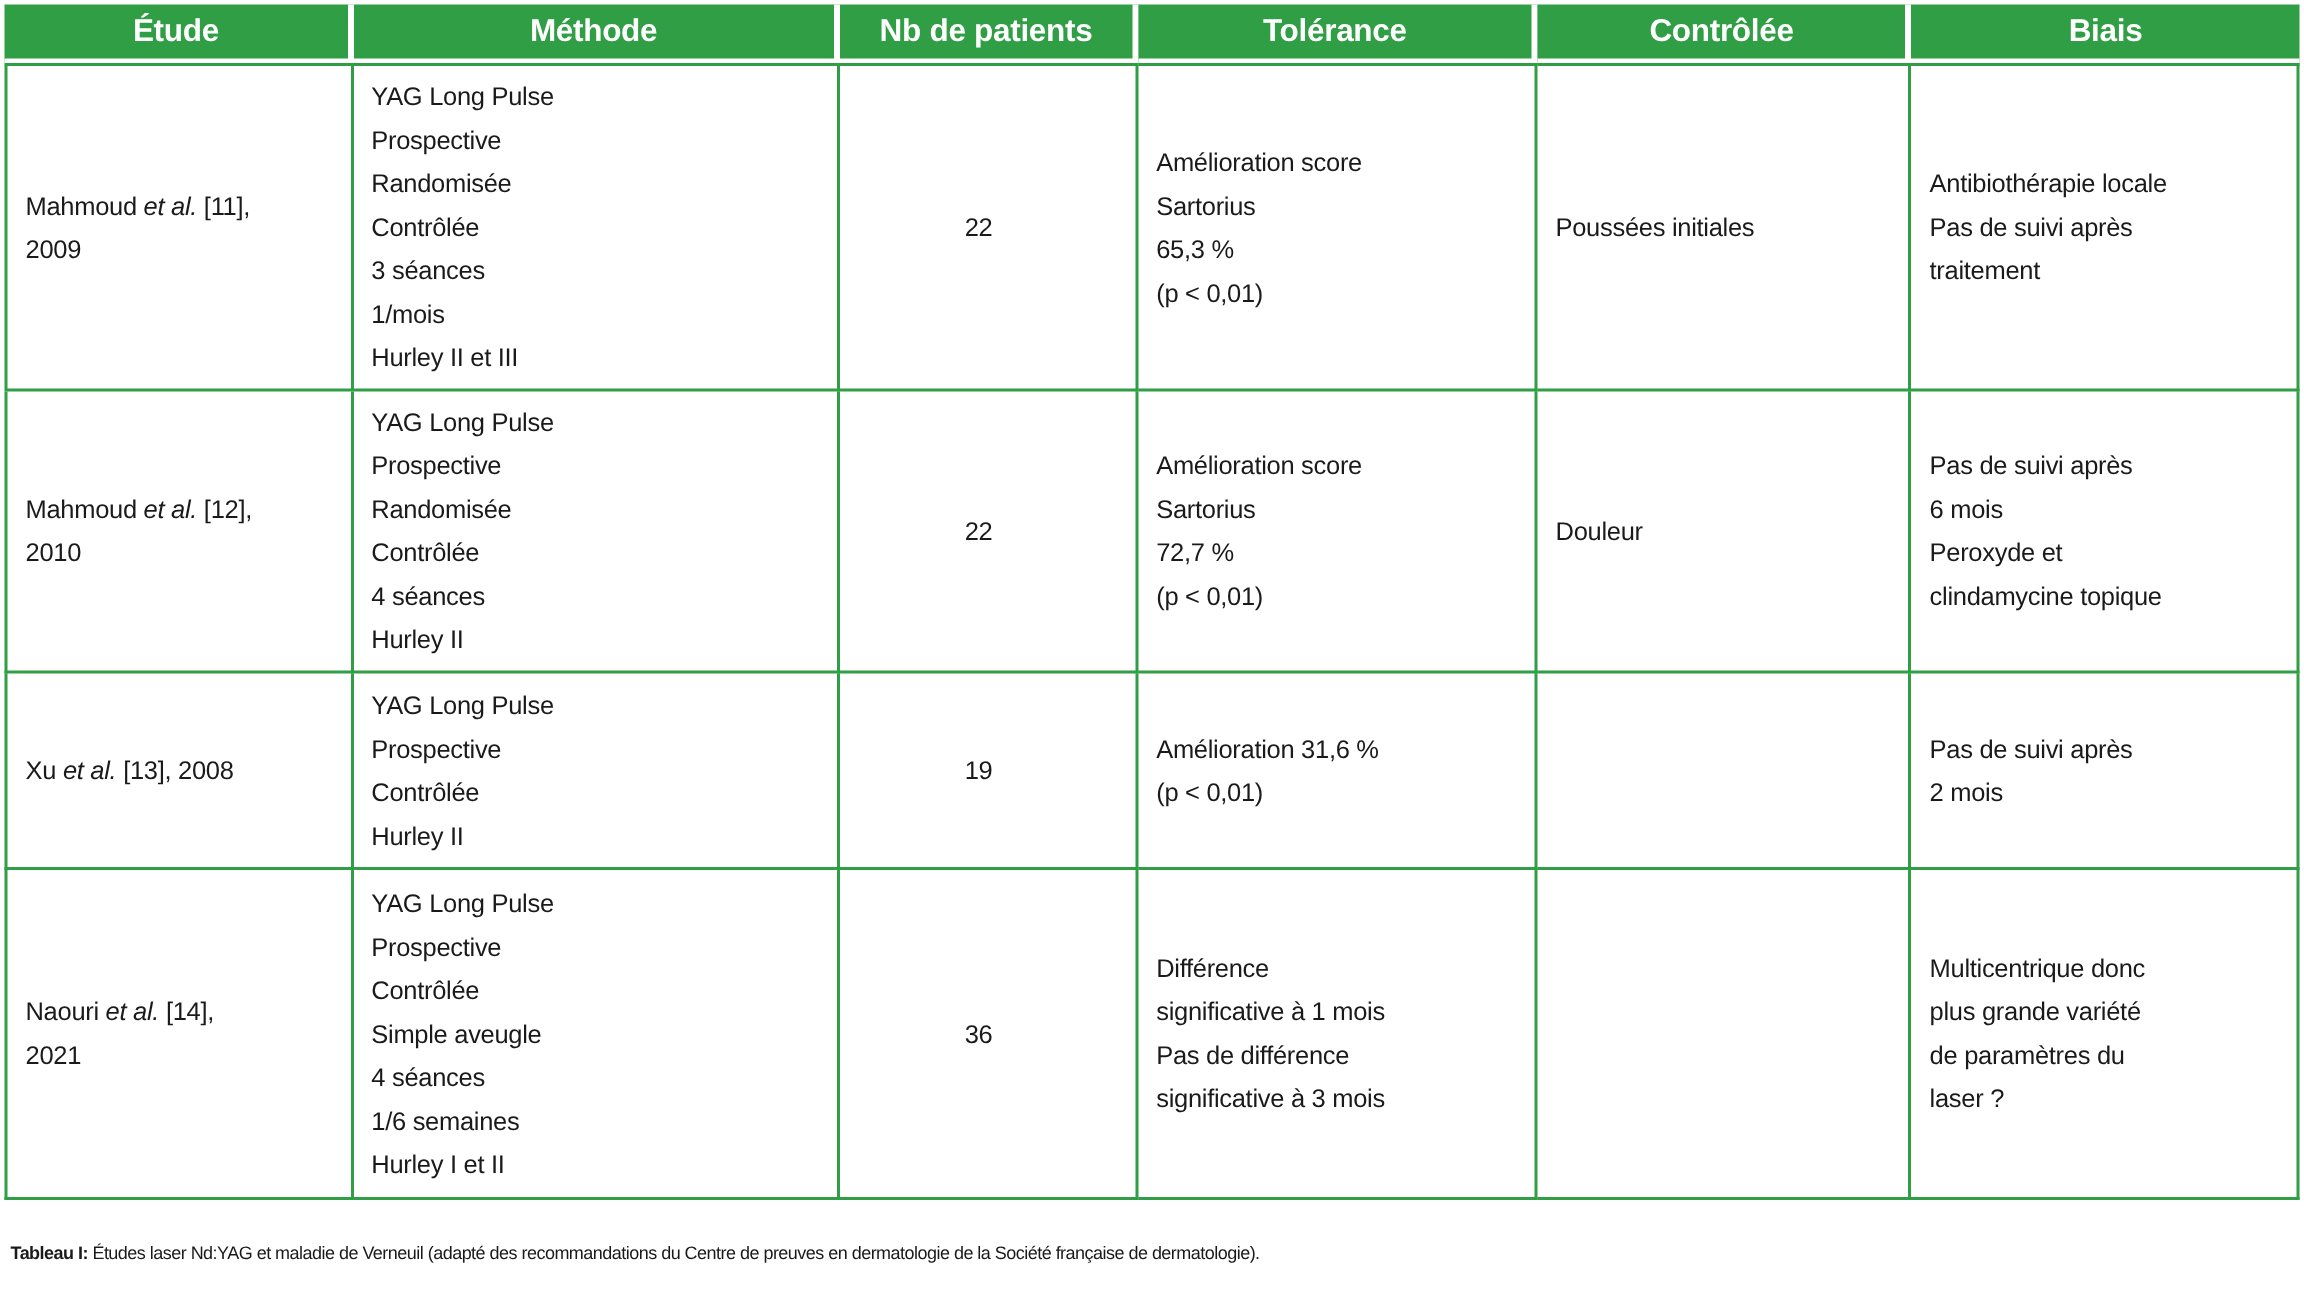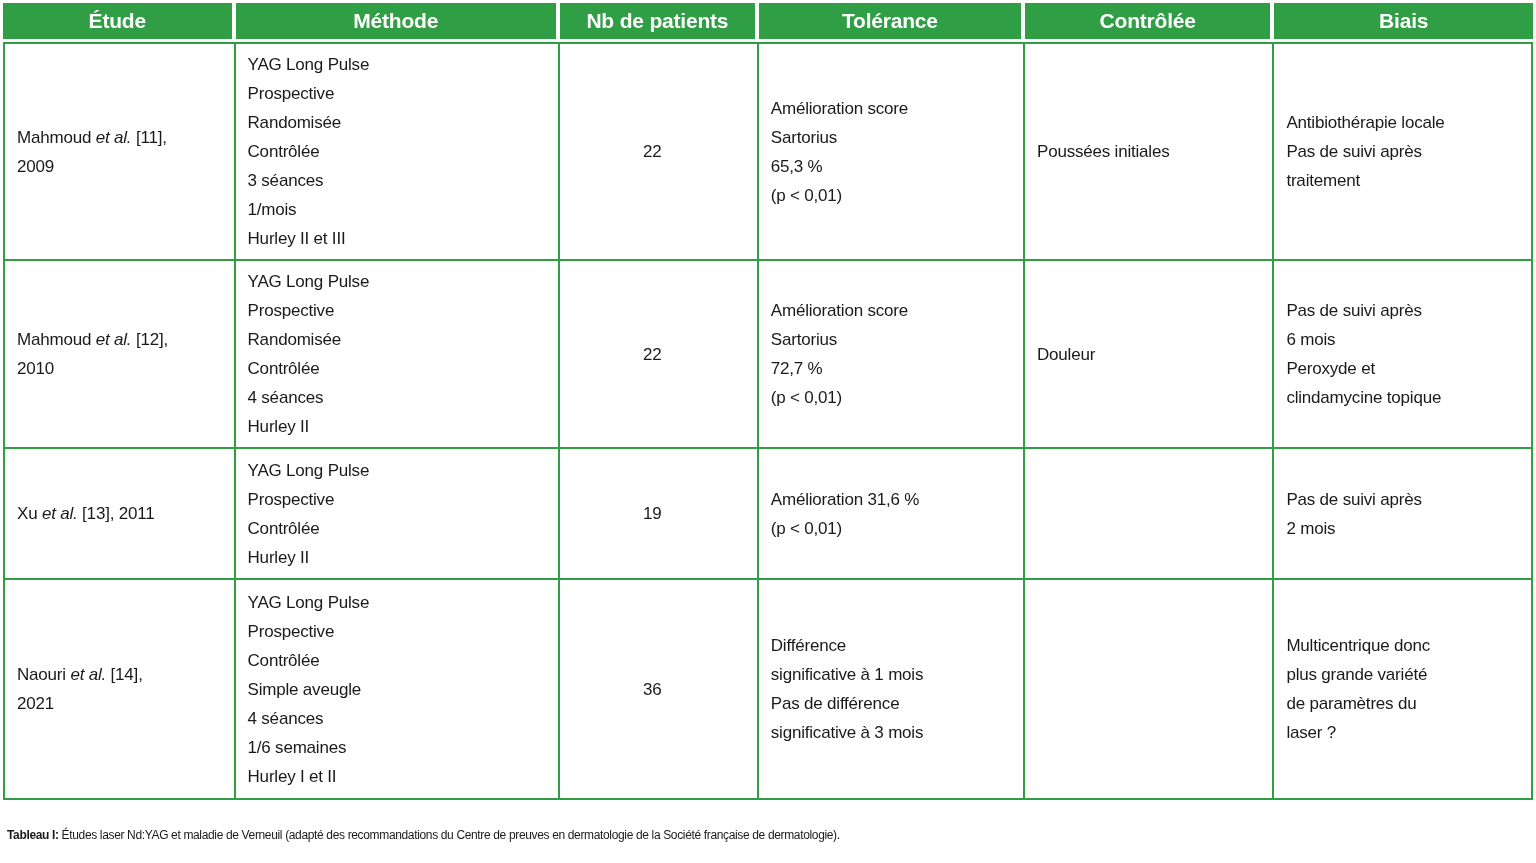--- a/index.html
+++ b/index.html
@@ -126,21 +126,21 @@
 Sartorius
 72,7 %
 (p &lt; 0,01)</td>
         <td>Douleur</td>
         <td>Pas de suivi après
 6 mois
 Peroxyde et
 clindamycine topique</td>
       </tr>
       <tr class="r3">
-        <td><span>Xu </span><em>et al.</em><span> [13], 2011</span></td>
+        <td><span>Xu </span><em>et al.</em><span> [13], 2008</span></td>
         <td>YAG Long Pulse
 Prospective
 Contrôlée
 Hurley II</td>
         <td class="center">19</td>
         <td>Amélioration 31,6 %
 (p &lt; 0,01)</td>
         <td></td>
         <td>Pas de suivi après
 2 mois</td>

